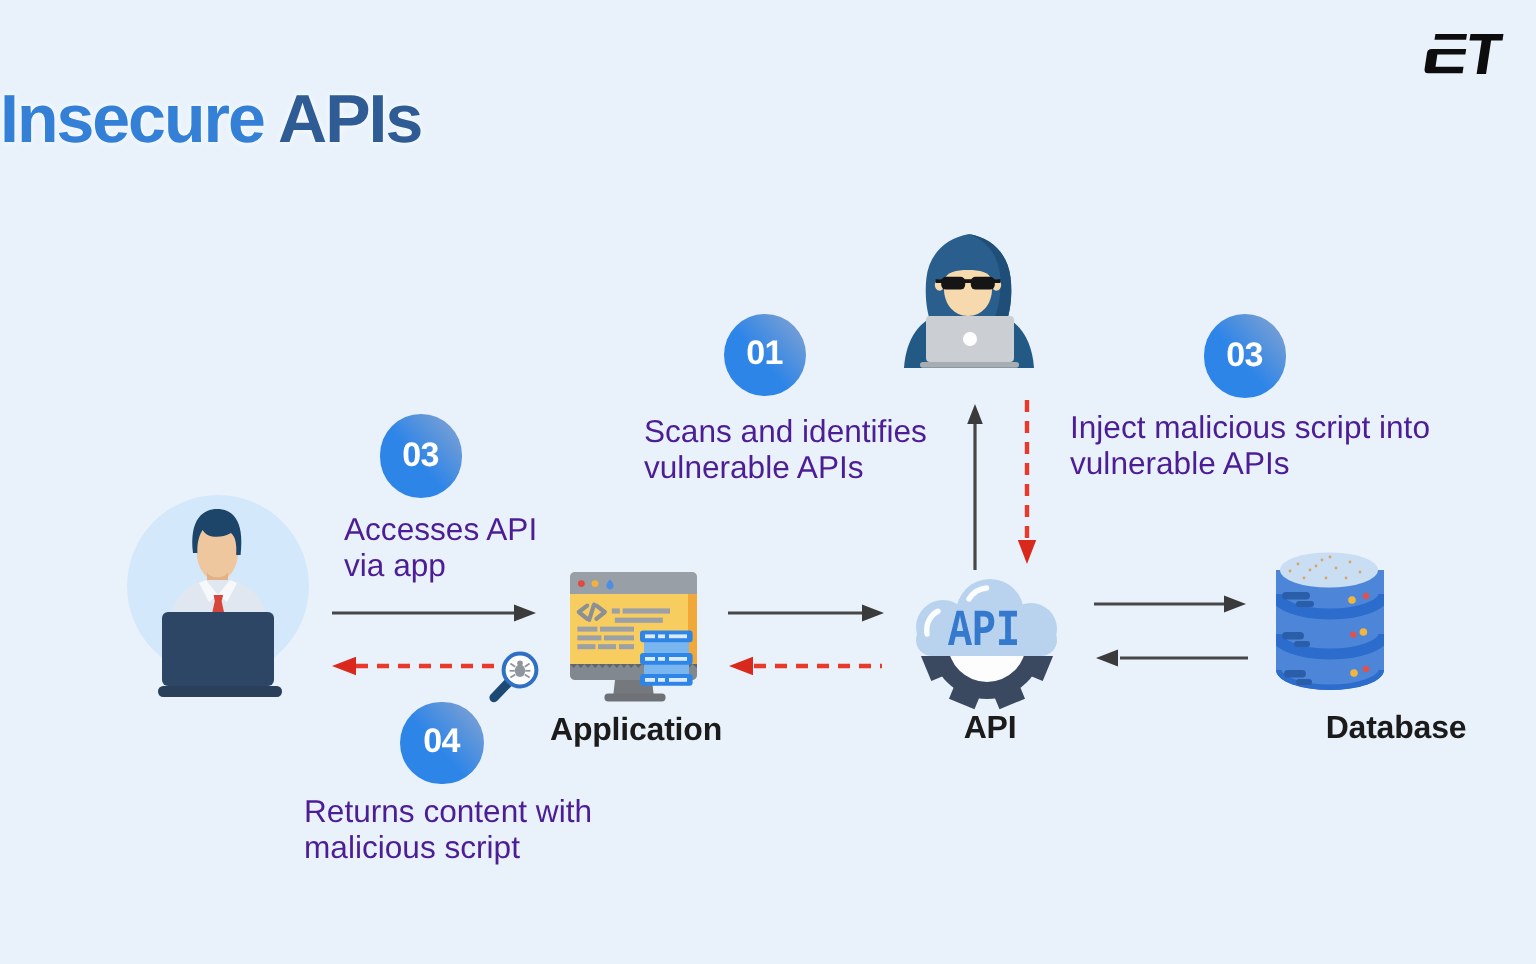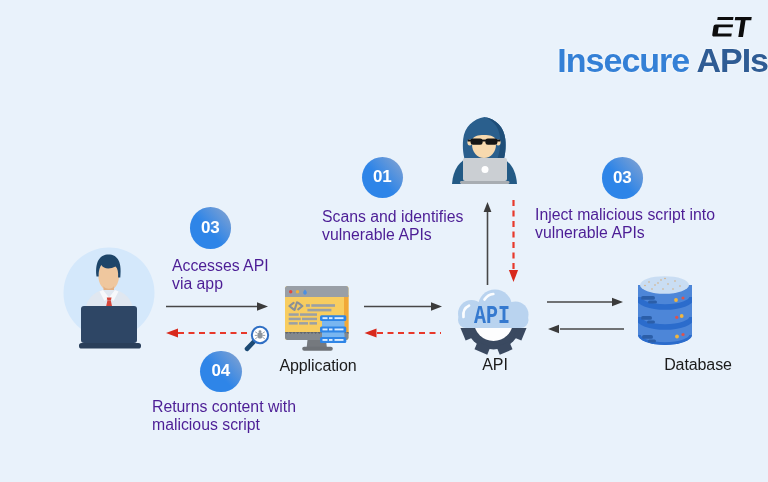--- a/index.html
+++ b/index.html
@@ -1,21 +1,21 @@
 <!DOCTYPE html>
 <html><head>
 <meta charset="utf-8">
 <style>
 html,body{margin:0;padding:0}
 body{width:768px;height:482px;background:#e9f2fb;font-family:"Liberation Sans",sans-serif;position:relative;overflow:hidden}
 .abs{position:absolute}
-#title{left:0;top:40.5px;width:768px;text-align:right;font-size:34px;font-weight:bold;color:#3480d6;letter-spacing:-1px;text-shadow:0 0 3px rgba(255,255,255,.9)}
+#title{left:0;top:40.5px;width:768px;text-align:left;font-size:34px;font-weight:bold;color:#3480d6;letter-spacing:-1px;text-shadow:0 0 3px rgba(255,255,255,.9)}
 #title .dk{color:#2f5c94}
 .badge{width:41.5px;height:41.5px;border-radius:50%;background:linear-gradient(48deg,#2e85e8 45%,#92a8cd 105%);color:#fff;font-size:17px;font-weight:700;letter-spacing:-0.3px;display:flex;align-items:center;justify-content:center}
-.lbl{font-weight:normal;font-size:16px;letter-spacing:-0.1px;color:#1b1b1b;text-align:center}
+.lbl{font-weight:bold;font-size:16px;letter-spacing:-0.1px;color:#1b1b1b;text-align:center}
 .txt{font-size:15.8px;line-height:18.4px;color:#4c1d95}
 </style>
 </head>
 <body>
 <div id="title" class="abs">Insecure <span class="dk">APIs</span></div>
 
 <svg class="abs" style="left:705px;top:8px" width="55" height="34" viewBox="0 0 55 34">
   <g transform="skewX(-8.6)" fill="#0d0d0d">
     <rect x="14.05" y="9" width="15.8" height="2.9"></rect>
     <path d="M13.4,16.5 L30.6,16.5 L30.6,19.3 L16.6,19.3 L16.6,25.4 L30.6,25.4 L30.6,28.6 L13.4,28.6 C12,28.6 11.3,27.9 11.3,26.5 L11.3,18.6 C11.3,17.2 12,16.5 13.4,16.5 Z"></path>

